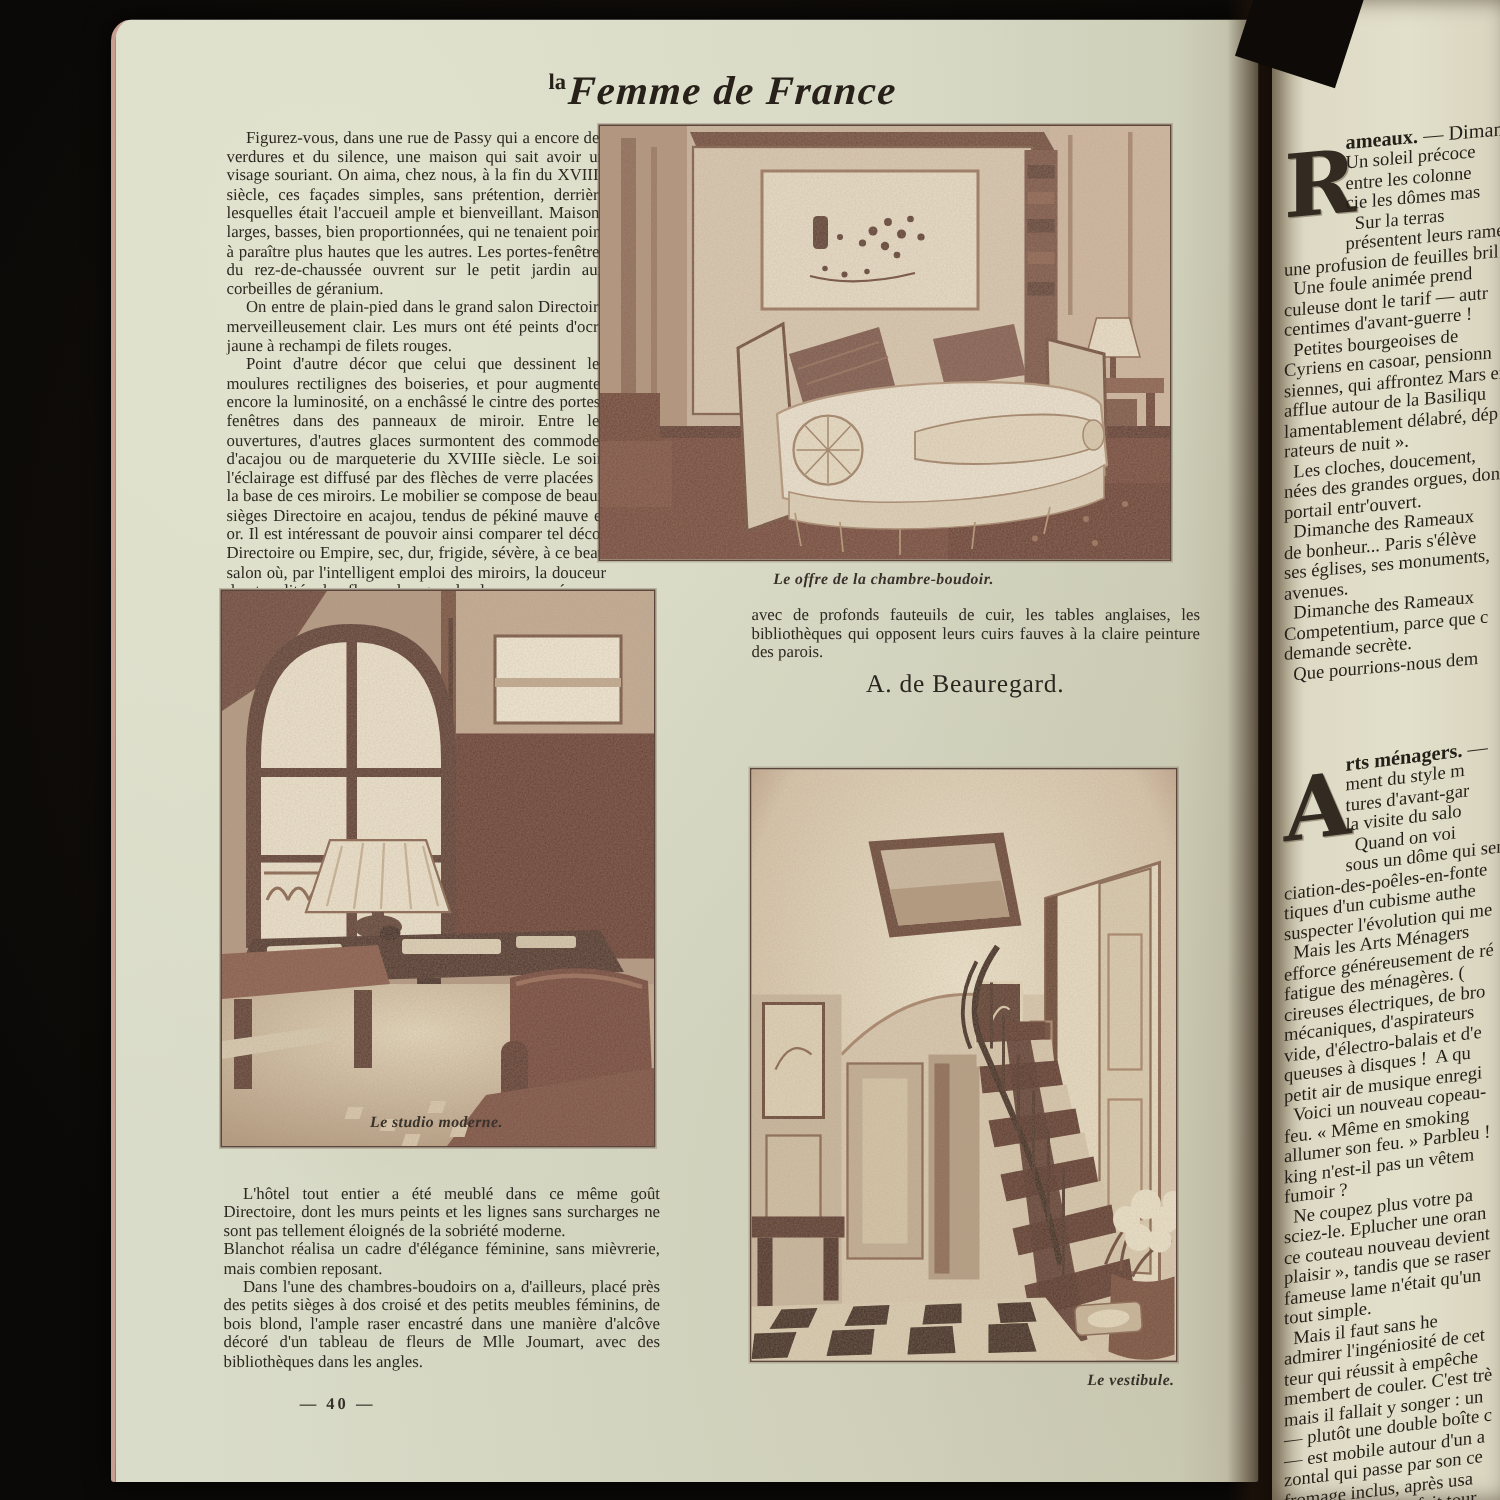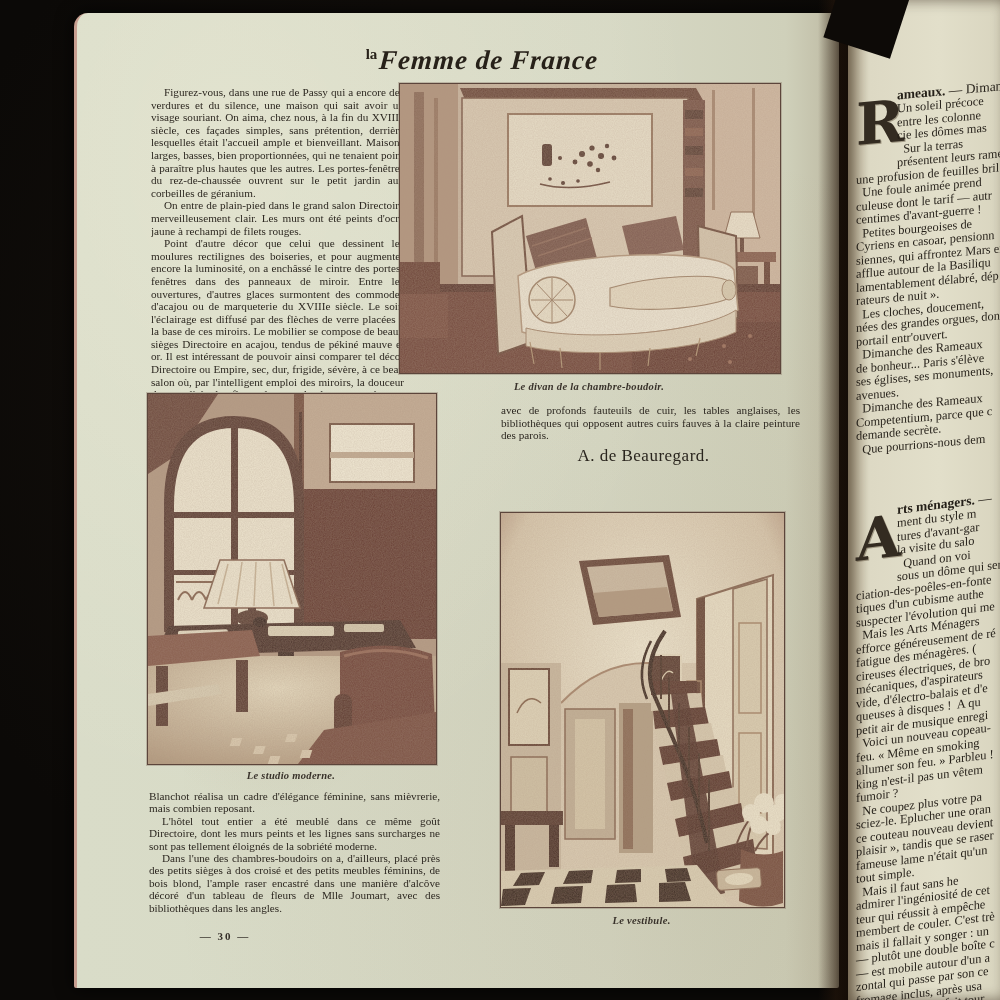--- a/index.html
+++ b/index.html
@@ -161,25 +161,25 @@
 
         <circle cx="152" cy="216" r="23" fill="#e7ddc6" stroke="#a2886e" stroke-width="1.5"></circle>
         <g stroke="#a2886e" stroke-width="1">
           <path d="M152,194 v44 M131,216 h42 M137,200 l30,32 M137,232 l30,-32"></path>
         </g>
         <path d="M210,204 C250,192 316,188 330,198 L330,214 C300,226 240,228 210,222 Z" fill="#e4d8c0" stroke="#a2886e" stroke-width="1.2"></path>
         <ellipse cx="329" cy="206" rx="7" ry="10" fill="#d8cbb0" stroke="#a2886e"></ellipse>
       </g>
     </svg>
   </div>
-  <div class="caption" style="left:322px;top:368px;width:380px;">Le divan de la chambre-boudoir.</div>
+  <div class="caption" style="left:322px;top:368px;width:380px;">Le offre de la chambre-boudoir.</div>
 
   <div class="mid-text body-text">
     <div>
-        <div class="para">avec de profonds fauteuils de cuir, les tables anglaises, les bibliothèques qui opposent autres cuirs fauves à la claire peinture des parois.</div>
+        <div class="para">avec de profonds fauteuils de cuir, les tables anglaises, les bibliothèques qui opposent leurs cuirs fauves à la claire peinture des parois.</div>
       </div>
     <div class="signature">A. de Beauregard.</div>
   </div>
 
   <div class="photo" style="left:70px;top:380px;width:288px;height:370px;">
     <svg width="288" height="370" viewBox="0 0 288 370">
       <defs>
         <filter id="g2" x="0" y="0" width="100%" height="100%">
           <feTurbulence type="fractalNoise" baseFrequency="0.9" numOctaves="2" result="n"></feTurbulence>
           <feColorMatrix in="n" type="matrix" values="0 0 0 0 0.4 0 0 0 0 0.27 0 0 0 0 0.2 0 0 0 0.35 0"></feColorMatrix>
@@ -240,28 +240,28 @@
         <g fill="#d9c9ae">
           <rect x="196" y="344" width="10" height="8" transform="skewX(-18)"></rect>
           <rect x="222" y="352" width="10" height="8" transform="skewX(-18)"></rect>
           <rect x="250" y="340" width="10" height="8" transform="skewX(-18)"></rect>
           <rect x="270" y="356" width="10" height="8" transform="skewX(-18)"></rect>
           <rect x="240" y="362" width="10" height="8" transform="skewX(-18)"></rect>
         </g>
       </g>
     </svg>
   </div>
-  <div class="caption" style="left:70px;top:757px;width:288px;">Le studio moderne.</div>
+  <div class="caption" style="left:70px;top:730px;width:288px;">Le studio moderne.</div>
 
   <div class="bottom-left body-text">
+      <div class="para indent">L'hôtel tout entier a été meublé dans ce même goût Directoire, dont les murs peints et les lignes sans surcharges ne sont pas tellement éloignés de la sobriété moderne.</div>
       <div class="para">Blanchot réalisa un cadre d'élégance féminine, sans mièvrerie, mais combien reposant.</div>
-      <div class="para indent">L'hôtel tout entier a été meublé dans ce même goût Directoire, dont les murs peints et les lignes sans surcharges ne sont pas tellement éloignés de la sobriété moderne.</div>
       <div class="para indent">Dans l'une des chambres-boudoirs on a, d'ailleurs, placé près des petits sièges à dos croisé et des petits meubles féminins, de bois blond, l'ample raser encastré dans une manière d'alcôve décoré d'un tableau de fleurs de Mlle Joumart, avec des bibliothèques dans les angles.</div>
     </div>
-  <div class="pagenum">— 30 —</div>
+  <div class="pagenum">— 40 —</div>
 
   <div class="photo" style="left:423px;top:499px;width:283px;height:394px;">
     <svg width="283" height="394" viewBox="0 0 283 394">
       <defs>
         <filter id="g3" x="0" y="0" width="100%" height="100%">
           <feTurbulence type="fractalNoise" baseFrequency="0.9" numOctaves="2" result="n"></feTurbulence>
           <feColorMatrix in="n" type="matrix" values="0 0 0 0 0.42 0 0 0 0 0.28 0 0 0 0 0.2 0 0 0 0.3 0"></feColorMatrix>
           <feComposite operator="over" in2="SourceGraphic"></feComposite>
         </filter>
         <radialGradient id="ceil" cx="0.5" cy="0.35" r="0.75">
@@ -348,21 +348,21 @@
               <circle cx="272" cy="314" r="8"></circle>
               <circle cx="281" cy="288" r="7"></circle>
           </g>
           <path d="M240,336 q20,10 42,2 l0,52 q-22,8 -44,-2 Z" fill="#7a5242"></path>
         </g>
         <rect x="216" y="356" width="44" height="20" rx="4" transform="rotate(-4 238 366)" fill="#c9b89c" stroke="#8a6b56"></rect>
         <ellipse cx="238" cy="366" rx="14" ry="6" transform="rotate(-4 238 366)" fill="#e3d8bd"></ellipse>
       </g>
     </svg>
   </div>
-  <div class="caption" style="left:423px;top:902px;width:283px;">Le vestibule.</div>
+  <div class="caption" style="left:423px;top:902px;width:283px;text-align:right;">Le vestibule.</div>
 </div>
 
 <div class="gutter"></div>
 
 <div class="right-page">
   <div class="rp-corner"></div>
 
   <div class="rp-section rp-skew1" style="top:92px;">
     <div class="dropcap">R</div>
     <div class="rp-heading"><b>ameaux.</b><span class="hrest"> — Dimanc</span></div>

